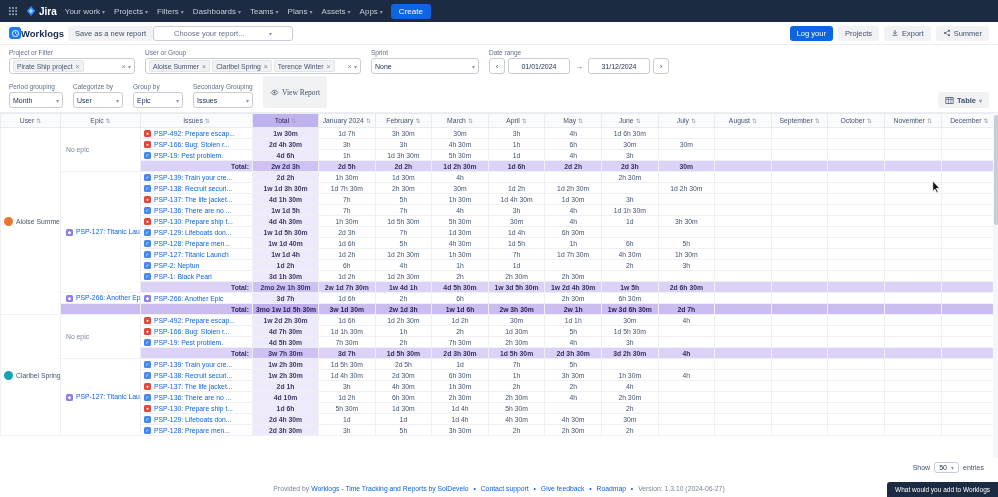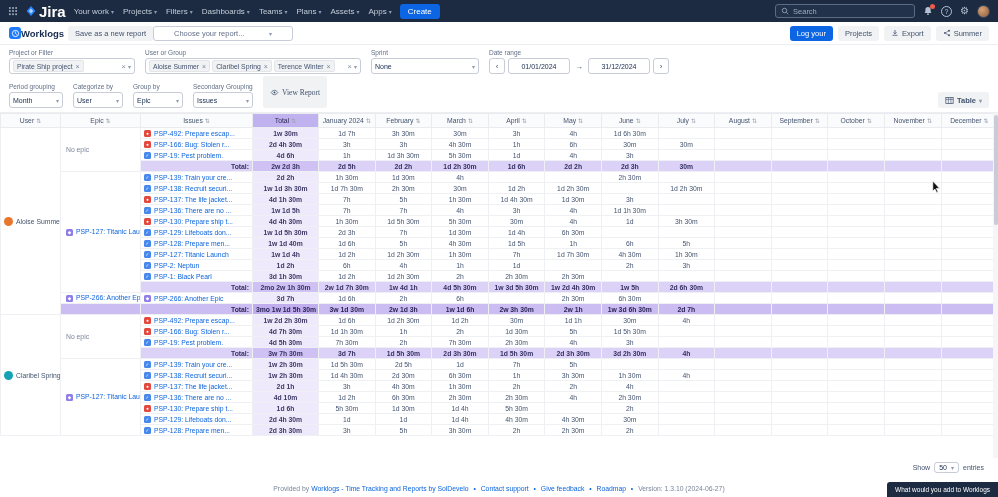--- a/index.html
+++ b/index.html
@@ -3,21 +3,21 @@
 <meta charset="utf-8">
 <style>
   * { box-sizing: border-box; margin:0; padding:0; }
   html,body { width:998px; height:497px; overflow:hidden; }
   body { font-family:"Liberation Sans", sans-serif; background:#fff; position:relative; color:#172b4d; }
 
   
   .navbar { height:22px; background:#1c2b42; display:flex; align-items:center; padding:0 8px; gap:8px; }
   .nav-left { display:flex; align-items:center; gap:8px; }
   .appswitch { color:#9fadbc; display:flex; align-items:center; }
-  .jira-logo { display:flex; align-items:center; gap:3px; color:#fff; font-size:15px; font-weight:bold; }
+  .jira-logo { display:flex; align-items:center; gap:3px; color:#fff; font-size:10px; font-weight:bold; }
   .nav-menu { display:flex; align-items:flex-start; gap:9px; }
   .nav-menu-item { color:#c3ccd9; font-size:8px; display:flex; align-items:center; gap:2px; cursor:default; }
   .caret { font-size:6px; color:#8c9bb3; }
   .create-btn { background:#0c66e4; color:#fff; border:none; border-radius:3px; font-size:8px; padding:3px 8px; font-family:inherit; }
   .nav-right { margin-left:auto; display:flex; align-items:center; gap:8px; }
   .search-box { width:140px; height:14px; border:1px solid #5c6b84; border-radius:3px; display:flex; align-items:center; gap:4px; padding:0 5px; color:#9fadbc; font-size:7.5px; background:#22324b; }
   .nav-icon { color:#b6c2d1; display:flex; align-items:center; position:relative; }
   .badge-dot { position:absolute; top:-2px; right:-2px; width:5px; height:5px; background:#ef5c48; border-radius:50%; }
   .help-circle { width:11px; height:11px; border:1px solid #b6c2d1; border-radius:50%; font-size:7px; display:flex; align-items:center; justify-content:center; color:#b6c2d1; }
   .gear { font-size:10px; line-height:10px; }
@@ -140,39 +140,20 @@
       <span class="nav-menu-item">
           <span>Assets</span>
           <span class="caret">▾</span>
         </span>
       <span class="nav-menu-item">
           <span>Apps</span>
           <span class="caret">▾</span>
         </span>
     </nav>
     <button class="create-btn">Create</button>
-  </div>
-  <div class="nav-right">
-    <span class="search-box">
-      <svg class="ic" width="8" height="8" viewBox="0 0 16 16">
-          <circle cx="7" cy="7" r="4.5" fill="none" stroke="currentColor" stroke-width="1.6"></circle>
-          <line x1="10.5" y1="10.5" x2="14.5" y2="14.5" stroke="currentColor" stroke-width="1.6"></line>
-        </svg>
-      <span>Search</span>
-    </span>
-    <span class="nav-icon">
-      <svg class="ic" width="10" height="10" viewBox="0 0 16 16">
-          <path d="M8 1.5a4.2 4.2 0 0 0-4.2 4.2v3.2L2.5 11h11l-1.3-2.1V5.7A4.2 4.2 0 0 0 8 1.5z" fill="currentColor"></path>
-          <circle cx="8" cy="13" r="1.4" fill="currentColor"></circle>
-        </svg>
-      <span class="badge-dot"></span>
-    </span>
-    <span class="help-circle">?</span>
-    <span class="nav-icon gear">⚙</span>
-    <span class="nav-avatar"></span>
   </div>
 </div>
 
 <div class="toolbar">
   <span class="worklogs-logo">
     <svg class="ic" width="9" height="9" viewBox="0 0 16 16">
         <circle cx="8" cy="8" r="5.5" fill="none" stroke="#fff" stroke-width="1.6"></circle>
         <path d="M8 4.5V8l2.5 2" fill="none" stroke="#fff" stroke-width="1.4"></path>
       </svg>
   </span>

